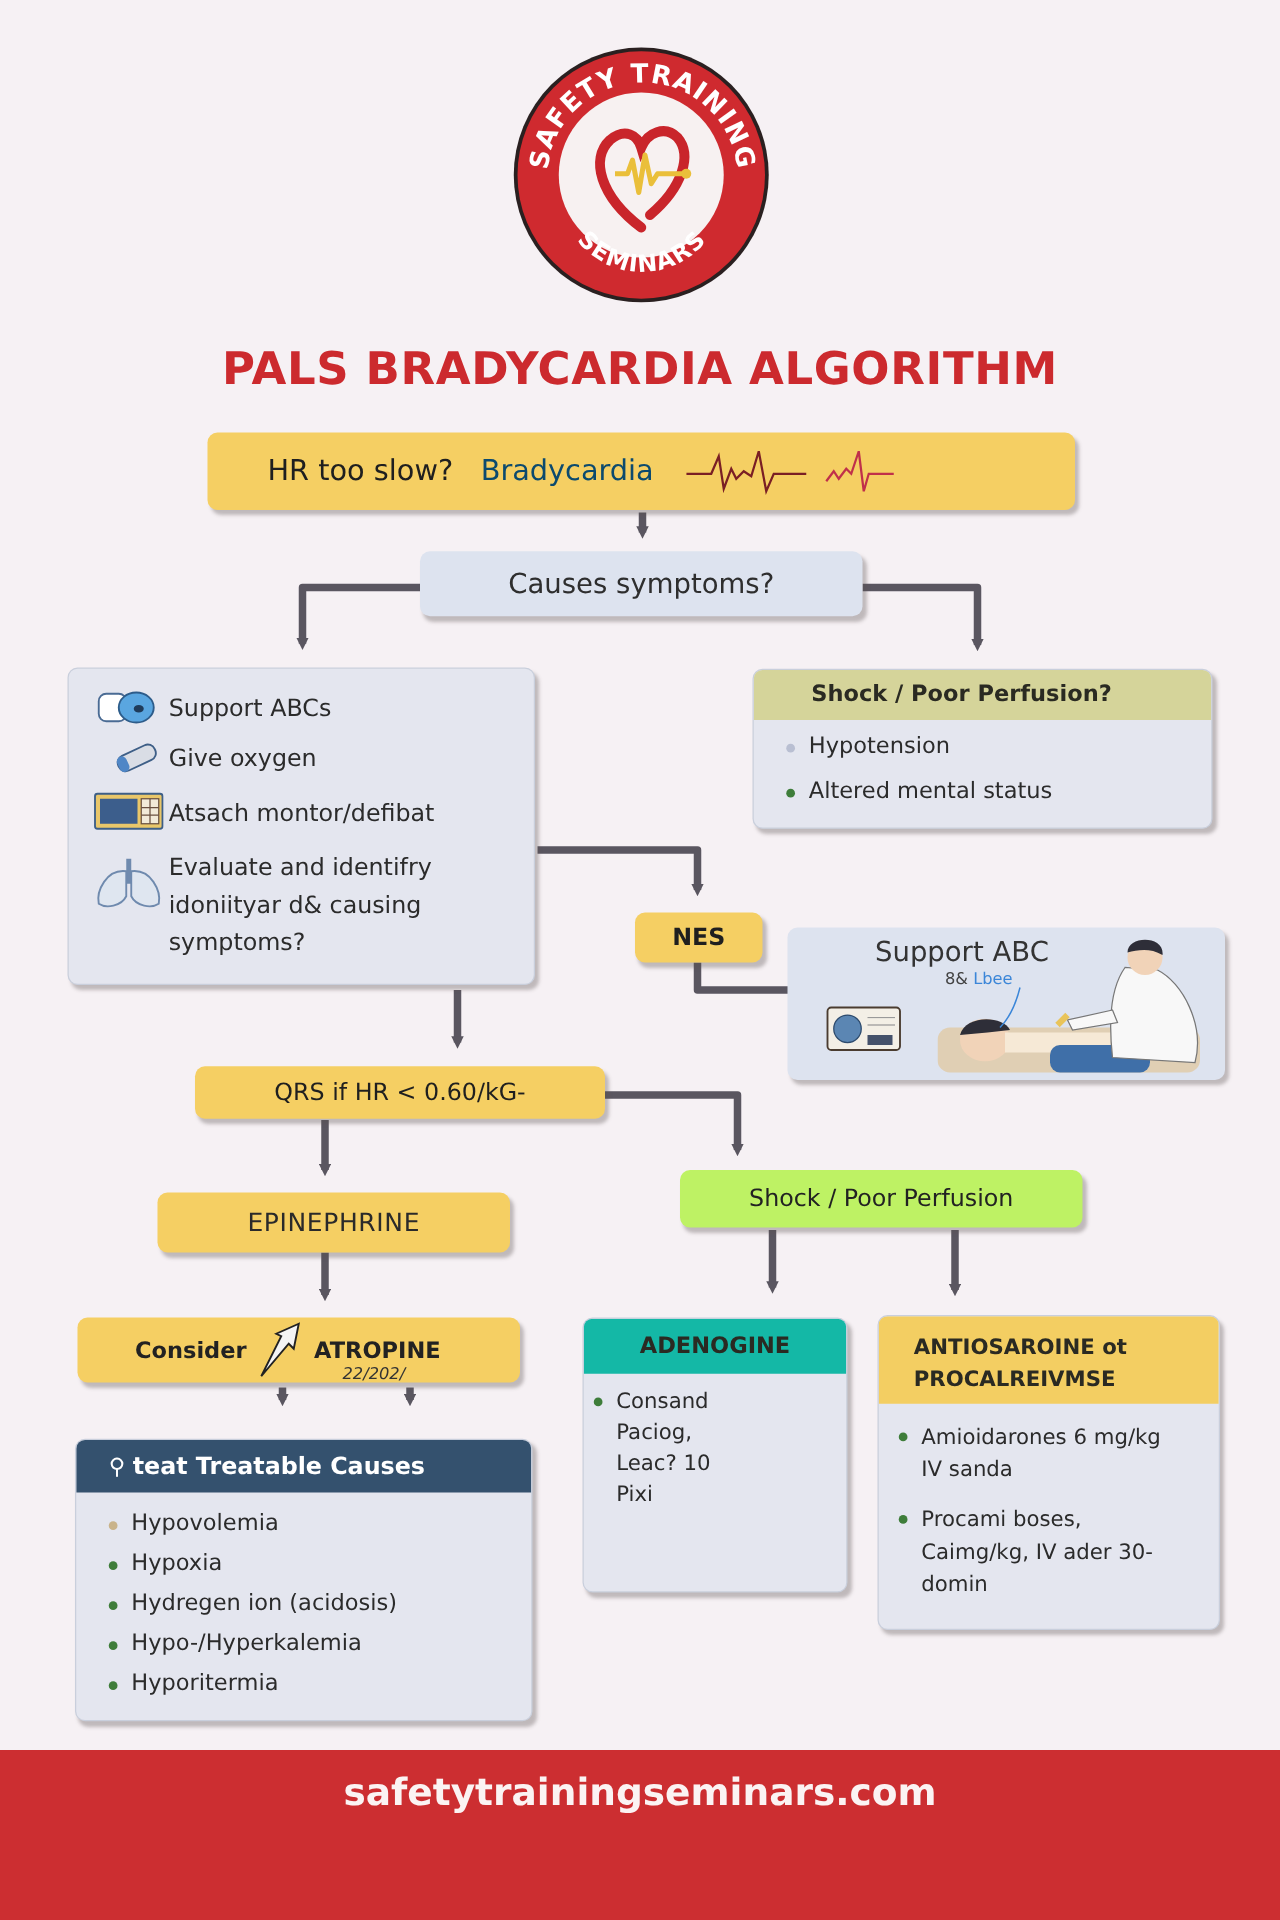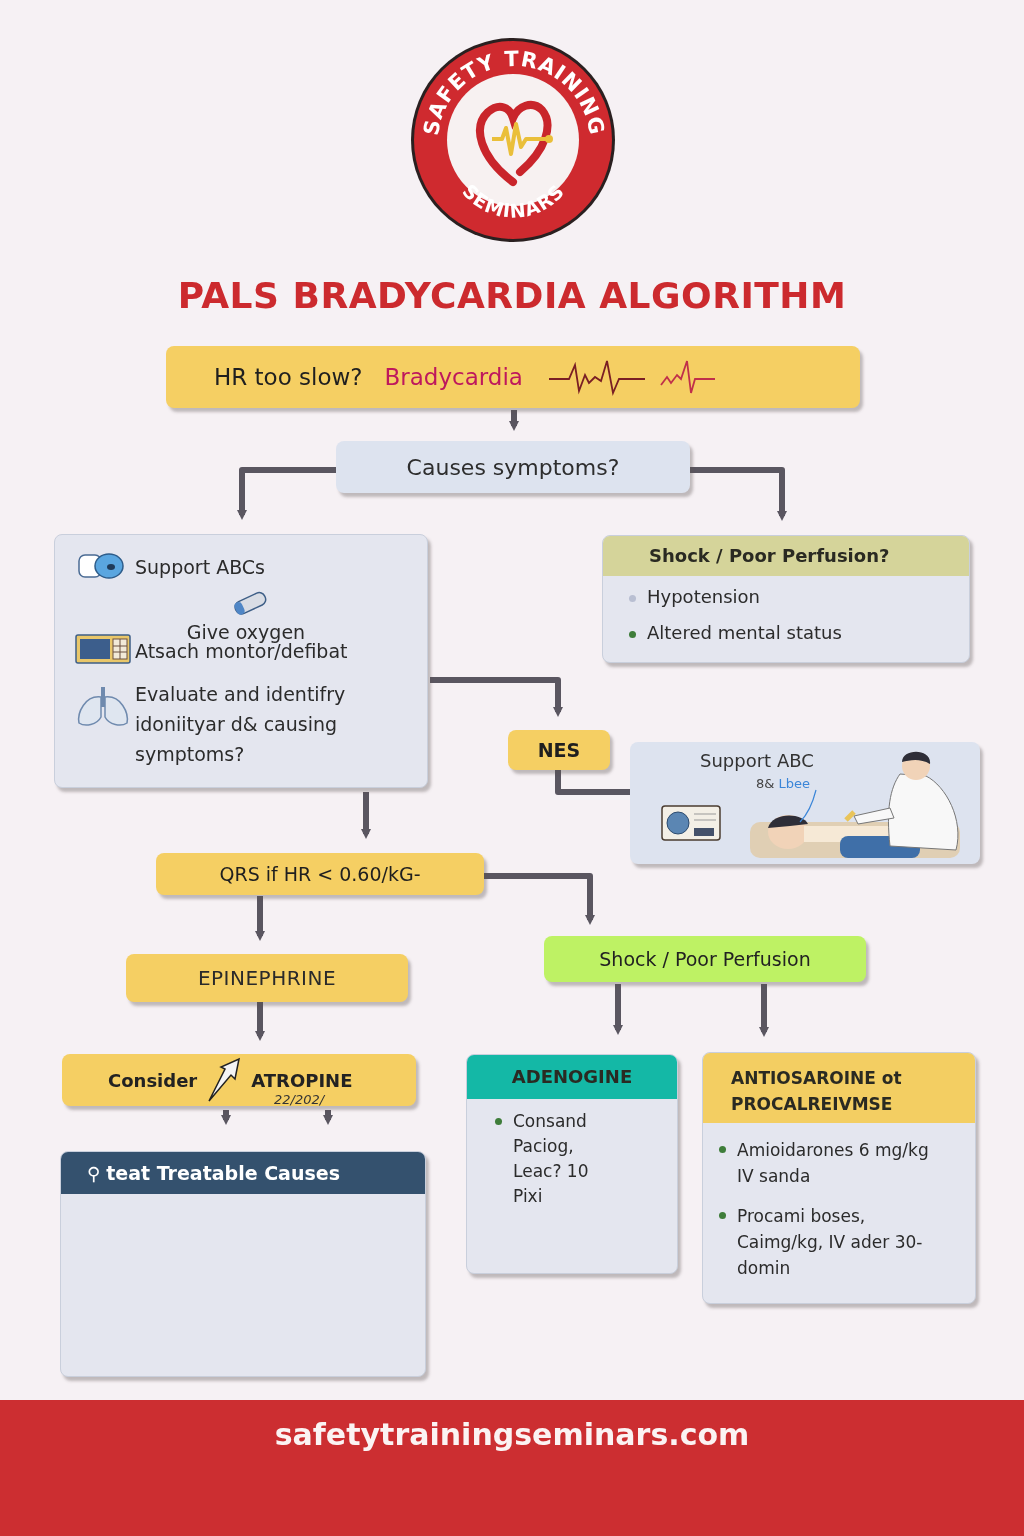--- a/index.html
+++ b/index.html
@@ -78,21 +78,21 @@
     <path d="M260 1002 L260 1036" marker-end="url(#ah)"></path>
     <path d="M618 984 L618 1030" marker-end="url(#ah)"></path>
     <path d="M764 984 L764 1032" marker-end="url(#ah)"></path>
     <path d="M226 1110 L226 1120" marker-end="url(#ah)"></path>
     <path d="M328 1110 L328 1120" marker-end="url(#ah)"></path>
   </g>
 </svg>
 
 <div class="box yellow" style="left:166px; top:346px; width:694px; height:62px; display:flex; align-items:center; padding-left:48px;">
   <span style="font-size:23px; color:#1f1f1f;">HR too slow?</span>
-  <span style="font-size:23px; color:#be185d; margin-left:22px;">Bradycardia</span>
+  <span style="font-size:23px; color:#0c4a6e; margin-left:22px;">Bradycardia</span>
   <svg width="170" height="40" style="margin-left:26px;">
     <polyline points="0,22 20,22 26,8 30,34 36,18 40,26 46,20 52,24 58,4 64,36 70,22 96,22" fill="none" stroke="#7a1f24" stroke-width="1.8"></polyline>
     <polyline points="112,28 118,20 122,26 128,18 132,22 138,4 142,36 146,22 166,22" fill="none" stroke="#c0304a" stroke-width="1.8"></polyline>
   </svg>
 </div>
 
 <div class="box blue center-text" style="left:336px; top:441px; width:354px; height:52px;">
   <span style="font-size:22px; color:#2e2e2e;">Causes symptoms?</span>
 </div>
 
@@ -100,21 +100,21 @@
   <div style="display:flex; align-items:center; height:40px;">
     <span style="width:60px; display:inline-block;">
       <svg width="52" height="36">
           <rect x="4" y="8" width="22" height="22" rx="6" fill="#fff" stroke="#4a6b94" stroke-width="1.5"></rect>
           <ellipse cx="34" cy="19" rx="14" ry="12" fill="#5aa6e0" stroke="#2d5c8a" stroke-width="1.5"></ellipse>
           <ellipse cx="36" cy="20" rx="4" ry="3" fill="#1f3b5a"></ellipse>
         </svg>
     </span>
     <span style="font-size:19px;">Support ABCs</span>
   </div>
-  <div style="display:flex; align-items:center; height:40px;flex-direction:column;">
+  <div style="display:flex; align-items:center; height:40px;">
     <span style="width:60px; display:inline-block; padding-left:14px; box-sizing:border-box;">
       <svg width="44" height="30">
           <g transform="rotate(-25 22 15)">
             <rect x="4" y="9" width="32" height="13" rx="6" fill="#d9dde5" stroke="#3e5f87" stroke-width="1.5"></rect>
             <rect x="4" y="9" width="8" height="13" rx="4" fill="#4f86c6"></rect>
           </g>
         </svg>
     </span>
     <span style="font-size:19px;">Give oxygen</span>
   </div>
@@ -149,21 +149,21 @@
     <li class="pale" style="height:36px;">Hypotension</li>
     <li>Altered mental status</li>
   </ul>
 </div>
 
 <div class="box yellow center-text" style="left:508px; top:730px; width:102px; height:40px;">
   <span style="font-size:19px; font-weight:bold; color:#1f1f1f;">NES</span>
 </div>
 
 <div class="box blue" style="left:630px; top:742px; width:350px; height:122px; overflow:hidden;">
-  <div style="position:absolute; left:70px; top:8px; font-size:18px; color:#333;">Support ABC</div>
+  <div style="position:absolute; left:70px; top:8px; font-size:22px; color:#333;">Support ABC</div>
   <div style="position:absolute; left:126px; top:34px; font-size:13px;">
     <span style="color:#444;">8&amp;</span>
     <span style="color:#3b86d8;">Lbee</span>
   </div>
   <svg class="abs" style="left:30px; top:62px;" width="64" height="40">
     <rect x="2" y="2" width="58" height="34" rx="3" fill="#f3efe6" stroke="#4a3c30" stroke-width="1.5"></rect>
     <circle cx="18" cy="19" r="11" fill="#5b86b3" stroke="#2d4b6e"></circle>
     <line x1="34" y1="10" x2="56" y2="10" stroke="#999"></line>
       <line x1="34" y1="16" x2="56" y2="16" stroke="#999"></line>
     <rect x="34" y="24" width="20" height="8" fill="#44516a"></rect>
@@ -202,25 +202,32 @@
   </svg>
   <span style="font-size:18px; font-weight:bold; color:#222;">ATROPINE</span>
   <span style="position:absolute; left:212px; top:38px; font-size:13px; font-style:italic; color:#333;">22/202/</span>
 </div>
 
 <div class="box panel" style="left:60px; top:1151px; width:366px; height:226px; overflow:hidden; padding:0;">
   <div style="background:#34516e; height:42px; display:flex; align-items:center; padding-left:26px; color:#fff;">
     <span style="font-size:18px; margin-right:6px;">⚲</span>
     <span style="font-size:19px; font-weight:bold;">teat Treatable Causes</span>
   </div>
+  <ul class="bullet-list" style="padding:14px 0 0 22px; font-size:18px;">
+    <li class="tan" style="height:32px;">Hypovolemia</li>
+    <li style="height:32px;">Hypoxia</li>
+    <li style="height:32px;">Hydregen ion (acidosis)</li>
+    <li style="height:32px;">Hypo-/Hyperkalemia</li>
+    <li>Hyporitermia</li>
+  </ul>
 </div>
 
 <div class="box panel" style="left:466px; top:1054px; width:212px; height:220px; overflow:hidden; padding:0;">
   <div style="background:#14b8a6; height:44px; line-height:44px; text-align:center; font-size:18px; font-weight:bold; color:#2a2a22;">ADENOGINE</div>
-  <ul class="bullet-list" style="padding:10px 8px 0 24px; font-size:17px;">
+  <ul class="bullet-list" style="padding:10px 8px 0 4px; font-size:17px;">
     <li style="width:110px; line-height:25px; margin-bottom:6px;">Consand Paciog, Leac? 10 Pixi</li>
   </ul>
 </div>
 
 <div class="box panel" style="left:702px; top:1052px; width:274px; height:252px; overflow:hidden; padding:0;">
   <div style="background:#f3ce62; height:70px; padding:12px 30px 0 28px; box-sizing:border-box; font-size:17px; font-weight:bold; line-height:26px; color:#2a2a22;">ANTIOSAROINE ot PROCALREIVMSE</div>
   <ul class="bullet-list" style="padding:14px 16px 0 12px; font-size:17px;">
     <li style="line-height:26px; width:200px; margin-bottom:14px;">Amioidarones 6 mg/kg IV sanda</li>
     <li style="line-height:26px; width:210px;">Procami boses, Caimg/kg, IV ader 30-domin</li>
   </ul>

